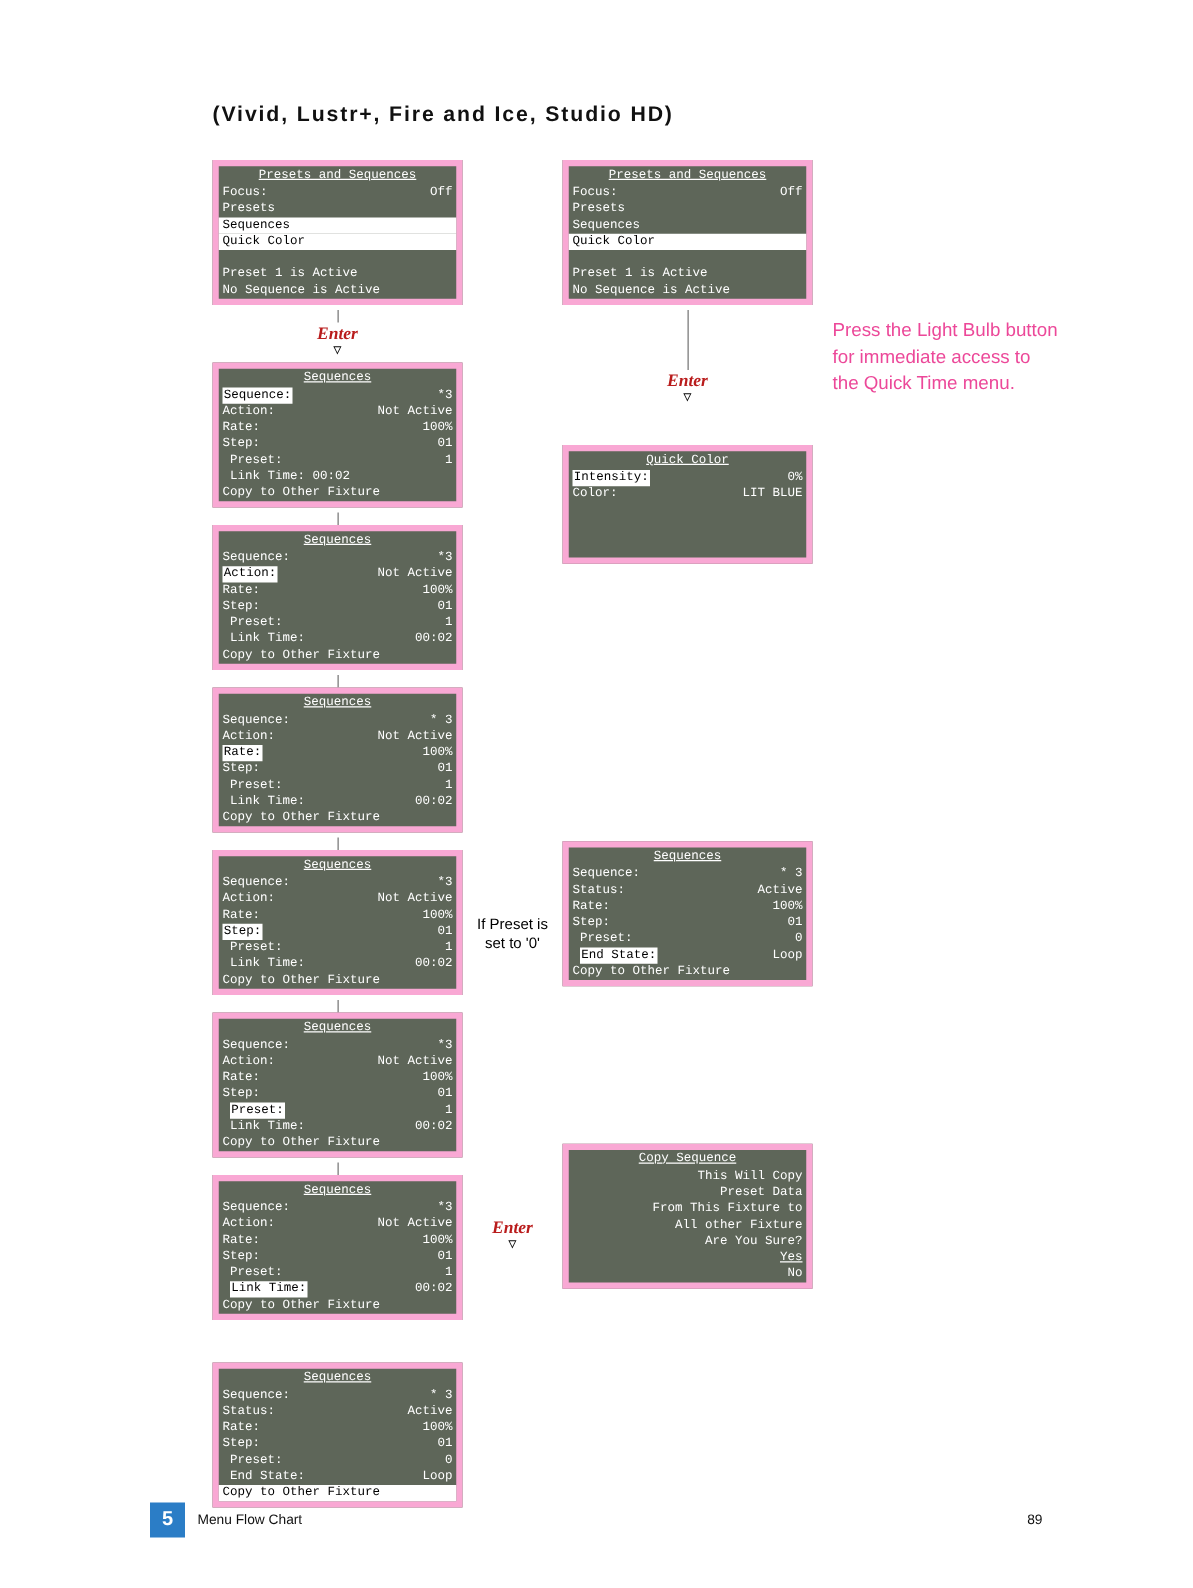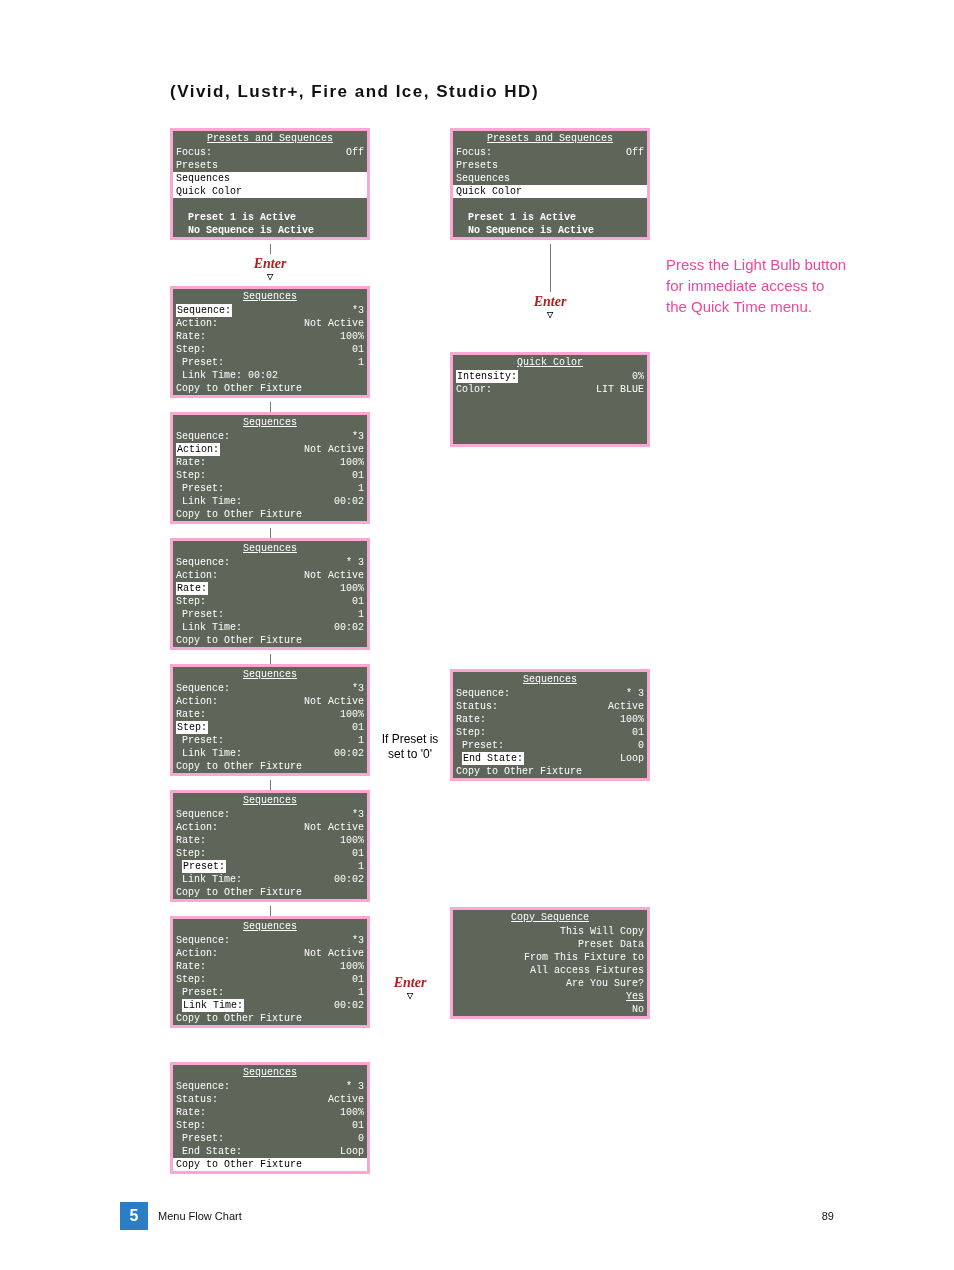--- a/index.html
+++ b/index.html
@@ -23,21 +23,21 @@
   .cols {
     display: flex;
     gap: 10px;
   }
   .col { flex: 0 0 auto; }
   .col1 { width: 200px; }
   .mid  { width: 60px; text-align:center; padding-top: 4px;}
   .col2 { width: 200px; }
   .side { width: 210px; padding-left: 6px; }
   .panel {
-    border: 3px solid #f9a8d4;
+    border: 5px solid #f9a8d4;
     background: #5e6659;
     color: #fff;
     font-size: 10px;
     line-height: 13px;
     padding: 0;
     margin-bottom: 4px;
     width: 200px;
   }
   .panel-title {
     text-align: center;
@@ -50,22 +50,21 @@
     padding: 0 3px;
     white-space: pre;
   }
   .panel .row.indent .l { padding-left: 6px; }
   .panel .row .l, .panel .row .r { white-space: nowrap; }
   .panel .row.hi { background: #fff; color: #000; }
   .panel .row .hi-label {
     background: #fff; color:#000; display:inline-block; padding:0 1px;
   }
   .panel .note {
-    padding: 0 15px;
-    font-weight: bold;
+    padding: 0 3px;
   }
   .panel .blank { height: 13px; }
   .panel-center {
     text-align:right; padding:0 3px;
   }
   .connector {
     width:1px; background:#777; margin: 0 auto; height:10px;
   }
   .enter-label {
     font-family: Georgia, "Times New Roman", serif;
@@ -273,21 +272,21 @@
       <div class="row"><span class="l">Copy to Other Fixture</span></div>
     </div>
 
     <div style="height:122px;"></div>
 
     <div class="panel">
       <div class="panel-title">Copy Sequence</div>
       <div class="panel-center">This Will Copy</div>
       <div class="panel-center">Preset Data</div>
       <div class="panel-center">From This Fixture to</div>
-      <div class="panel-center">All access Fixtures</div>
+      <div class="panel-center">All other Fixture</div>
       <div class="panel-center">Are You Sure?</div>
       <div class="panel-center"><span class="hi-label" style="text-decoration:underline;">Yes</span></div>
       <div class="panel-center" style="">No</div>
     </div>
 
   </div>
 
   <div class="col side">
     <div class="side-text">
       <div>Press the Light Bulb button</div>

